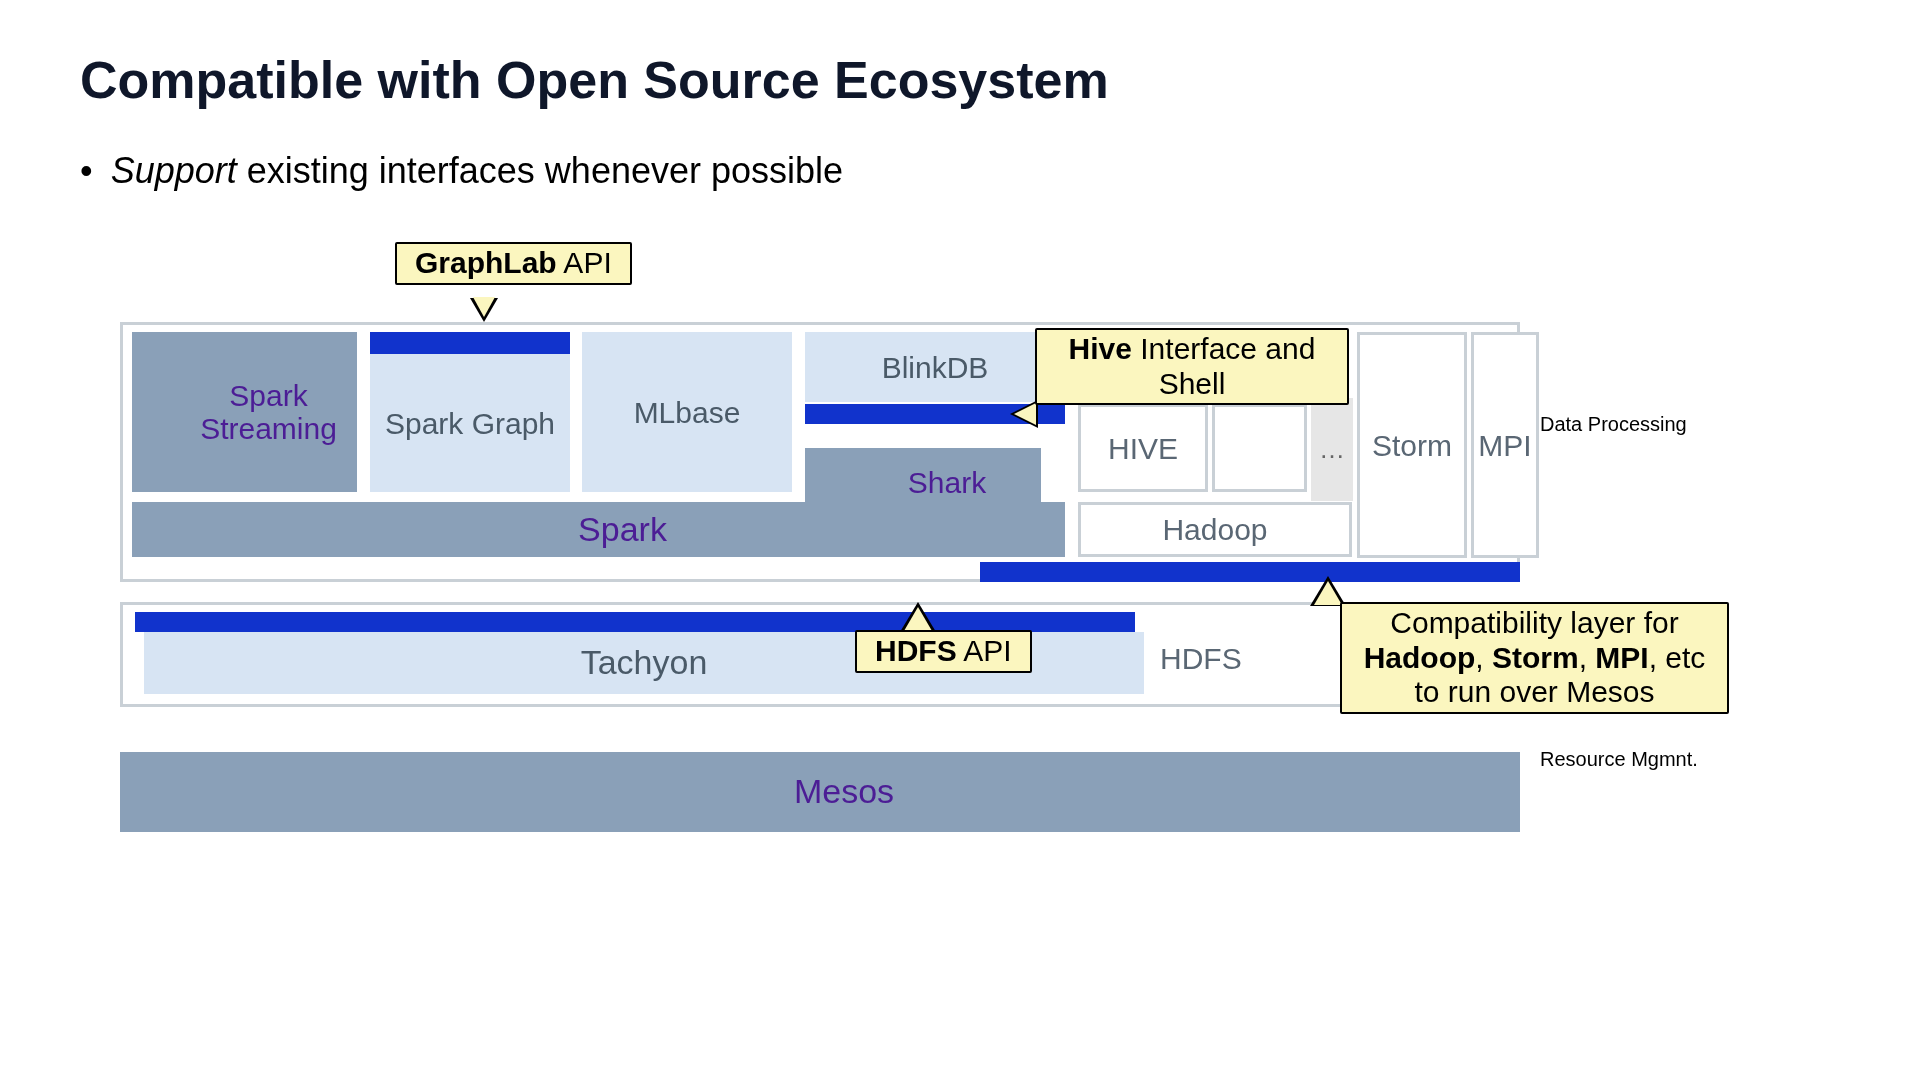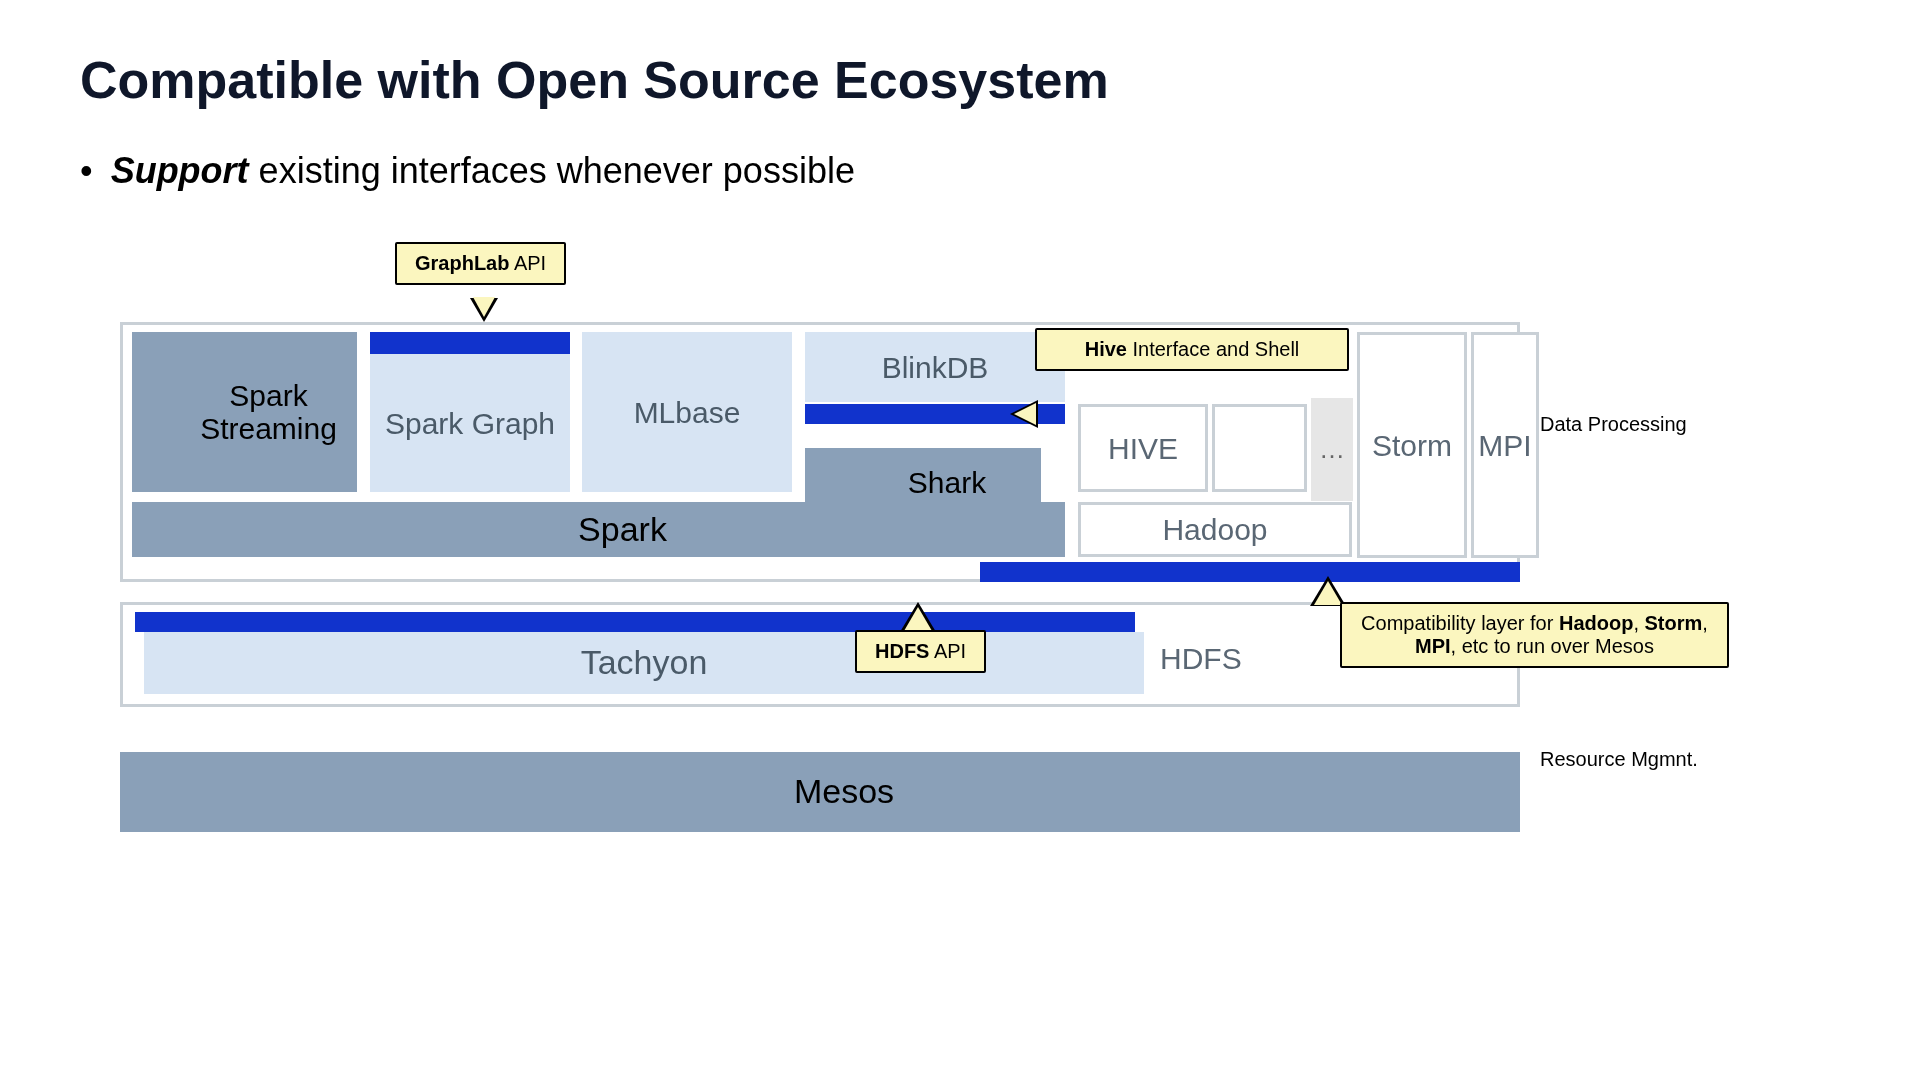--- a/index.html
+++ b/index.html
@@ -17,54 +17,54 @@
     font-weight: bold;
     color: #0f172a;
     margin-bottom: 40px;
   }
   .bullet-line {
     font-size: 36px;
     color: #000;
     margin-bottom: 40px;
   }
   .bullet-line .dot { margin-right: 8px; }
-  .bullet-line .emph { font-weight: bold; font-style: italic; }
+  .bullet-line .emph { font-weight: normal; font-style: italic; }
 
   .stage {
     position: relative;
     margin-left: 20px;
     width: 1720px;
     height: 680px;
   }
 
   
   .box {
     position: absolute;
     display: flex;
     align-items: center;
     justify-content: center;
     text-align: center;
     font-size: 30px;
     line-height: 1.1;
   }
   .frame { border: 3px solid #c9d0d6; background: #fff; }
-  .blue-mid  { background: #8aa0b8; color: #000000; padding-left: 48px; }
+  .blue-mid  { background: #8aa0b8; color: #4c1d95; padding-left: 48px; }
   .blue-pale { background: #d7e4f3; color: #4a5a68; }
   .blue-bar  { background: #1133cc; }
   .grey-txt  { color: #5a6774; }
   .ell { background: #e6e6e6; color: #666; font-size: 26px; }
 
   
   .callout {
     position: absolute;
     background: #fbf6bf;
     border: 2.5px solid #000;
     border-radius: 2px;
-    padding: 8px 18px;
-    font-size: 20px;
+    padding: 2px 18px;
+    font-size: 30px;
     text-align: center;
     line-height: 1.15;
     z-index: 50;
   }
   .callout b { font-weight: bold; }
   .tail {
     position: absolute;
     width: 0; height: 0;
     z-index: 49;
   }

